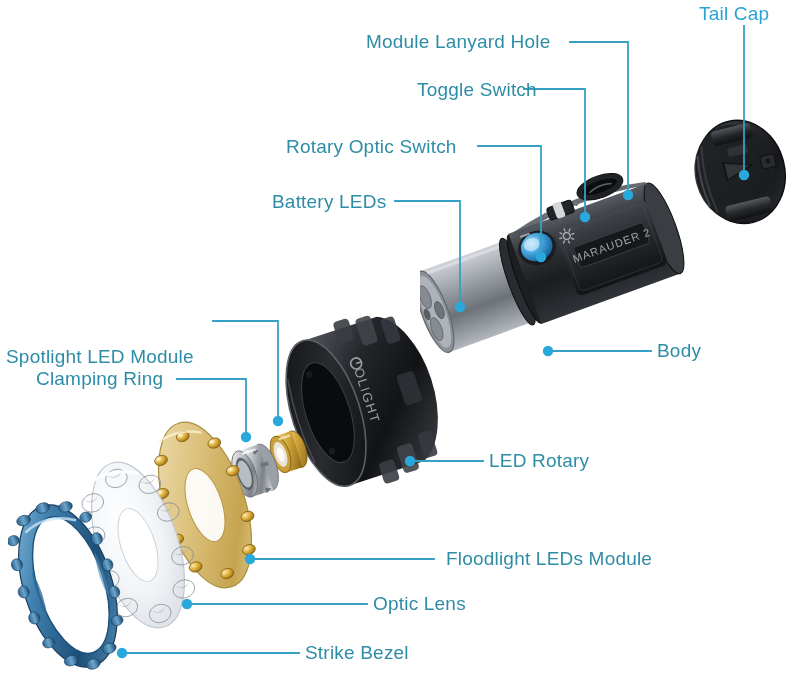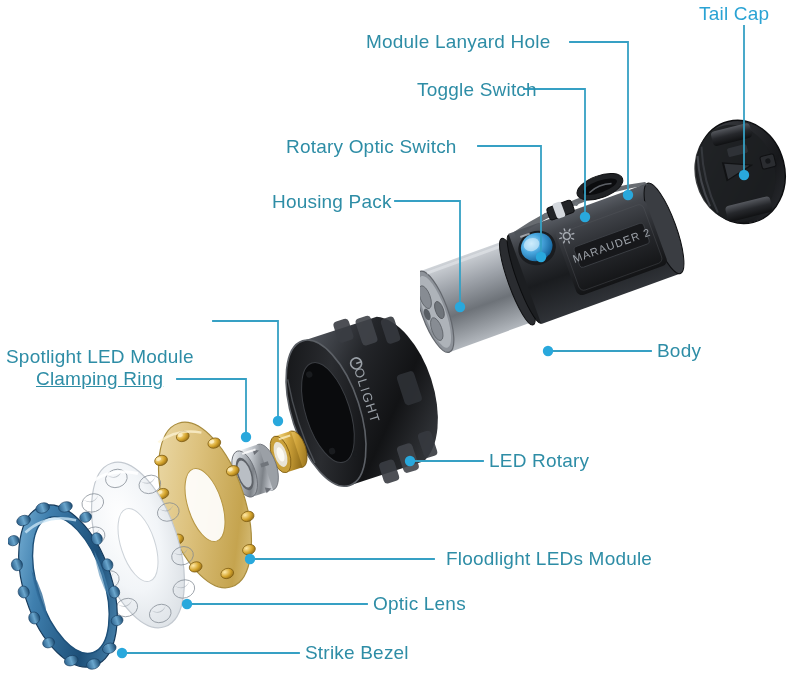--- a/index.html
+++ b/index.html
@@ -433,23 +433,23 @@
         <circle cx="187" cy="604" r="5.2" fill="#29a8dc"></circle>
         <circle cx="122" cy="653" r="5.2" fill="#29a8dc"></circle>
       </g>
   </svg>
 
   <div id="label-layer">
       <div class="callout-label bright" style="left: 699px; top: 4px;">Tail Cap</div>
       <div class="callout-label" style="left: 366px; top: 32px;">Module Lanyard Hole</div>
       <div class="callout-label" style="left: 385px; top: 80px; margin-left: 32px;">Toggle Switch</div>
       <div class="callout-label" style="left: 286px; top: 137px;">Rotary Optic Switch</div>
-      <div class="callout-label" style="left: 272px; top: 192px;">Housing Pack</div>
+      <div class="callout-label" style="left: 272px; top: 192px;">Battery LEDs</div>
       <div class="callout-label" style="left: 657px; top: 341px; text-align: right;">Body</div>
       <div class="callout-label" style="left: 489px; top: 451px;">LED Rotary</div>
       <div class="callout-label" style="left: 6px; top: 311px; margin-top: 36px;">Spotlight LED Module</div>
-      <div class="callout-label" style="left: 36px; top: 369px; text-decoration: underline;">Clamping Ring</div>
+      <div class="callout-label" style="left: 36px; top: 369px;">Clamping Ring</div>
       <div class="callout-label" style="left: 440px; top: 549px; margin-left: 6px;">Floodlight LEDs Module</div>
       <div class="callout-label" style="left: 373px; top: 594px; text-align: center;">Optic Lens</div>
       <div class="callout-label" style="left: 305px; top: 643px;">Strike Bezel</div>
     </div>
 
 </div>
 
 </body></html>

